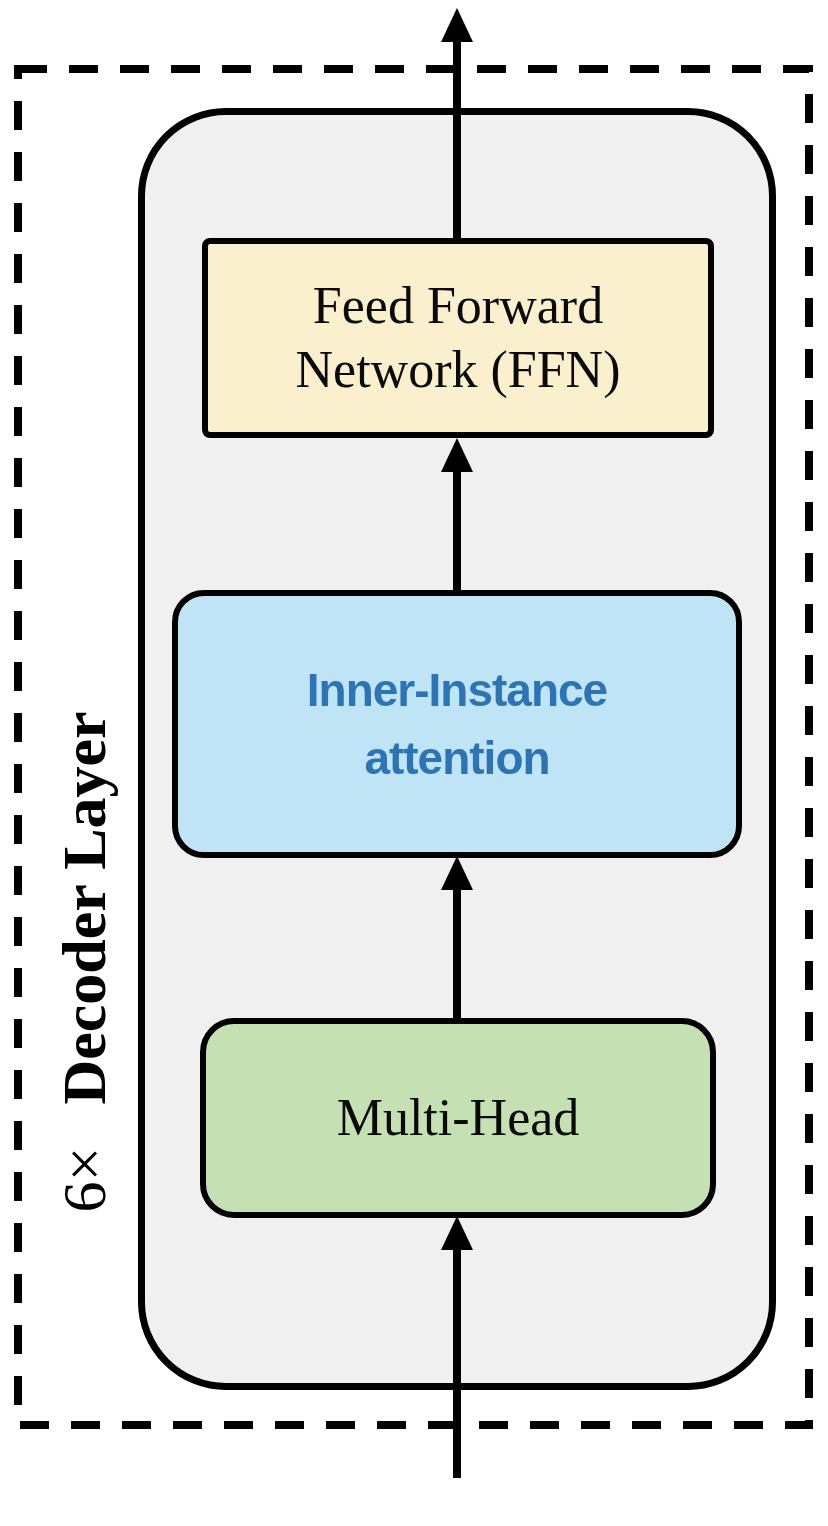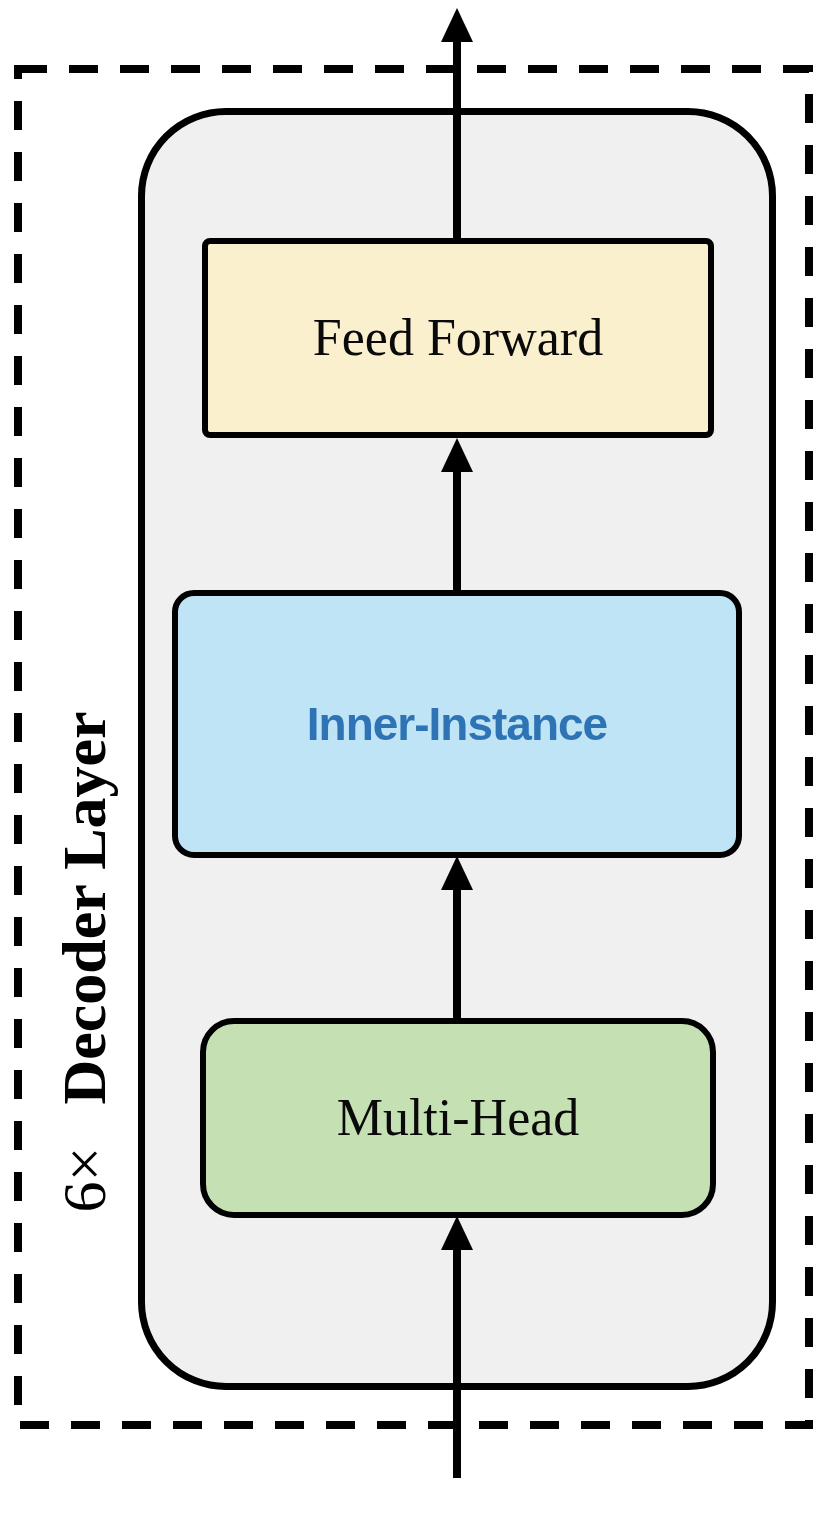--- a/index.html
+++ b/index.html
@@ -54,21 +54,21 @@
     font-family: "Liberation Serif", serif;
     font-size: 52px;
     line-height: 64px;
     color: #0a0a0a;
   }
   .block-self-attn {
     left: 172px;
     top: 590px;
     width: 570px;
     height: 268px;
-    border-radius: 22px;
+    border-radius: 32px;
     background: var(--self-attention-fill, #BEE4F6);
     font-family: "Liberation Sans", sans-serif;
     font-weight: bold;
     font-size: 46px;
     letter-spacing: -1px;
     line-height: 68px;
     color: var(--self-attention-text, #2E74B5);
   }
   .block-cross-attn {
     left: 200px;
@@ -127,24 +127,26 @@
 
   <div class="decoder-container"></div>
 
   <div class="side-label">
     <span class="repeat">6×</span>
     <span class="title">Decoder Layer</span>
   </div>
 
   <div class="block block-ffn">
     <div class="line">Feed Forward</div>
+    <div class="line">Network (FFN)</div>
   </div>
 
   <div class="block block-self-attn">
     <div class="line">Inner-Instance</div>
+    <div class="line">attention</div>
   </div>
 
   <div class="block block-cross-attn">
     <div class="line">Multi-Head</div>
   </div>
 
   <svg class="overlay" width="828" height="1526" viewBox="0 0 828 1526">
 
     <rect x="18" y="69" width="791" height="1356" fill="none" class="stroke" stroke-width="8" stroke-dasharray="29 22"></rect>
 

